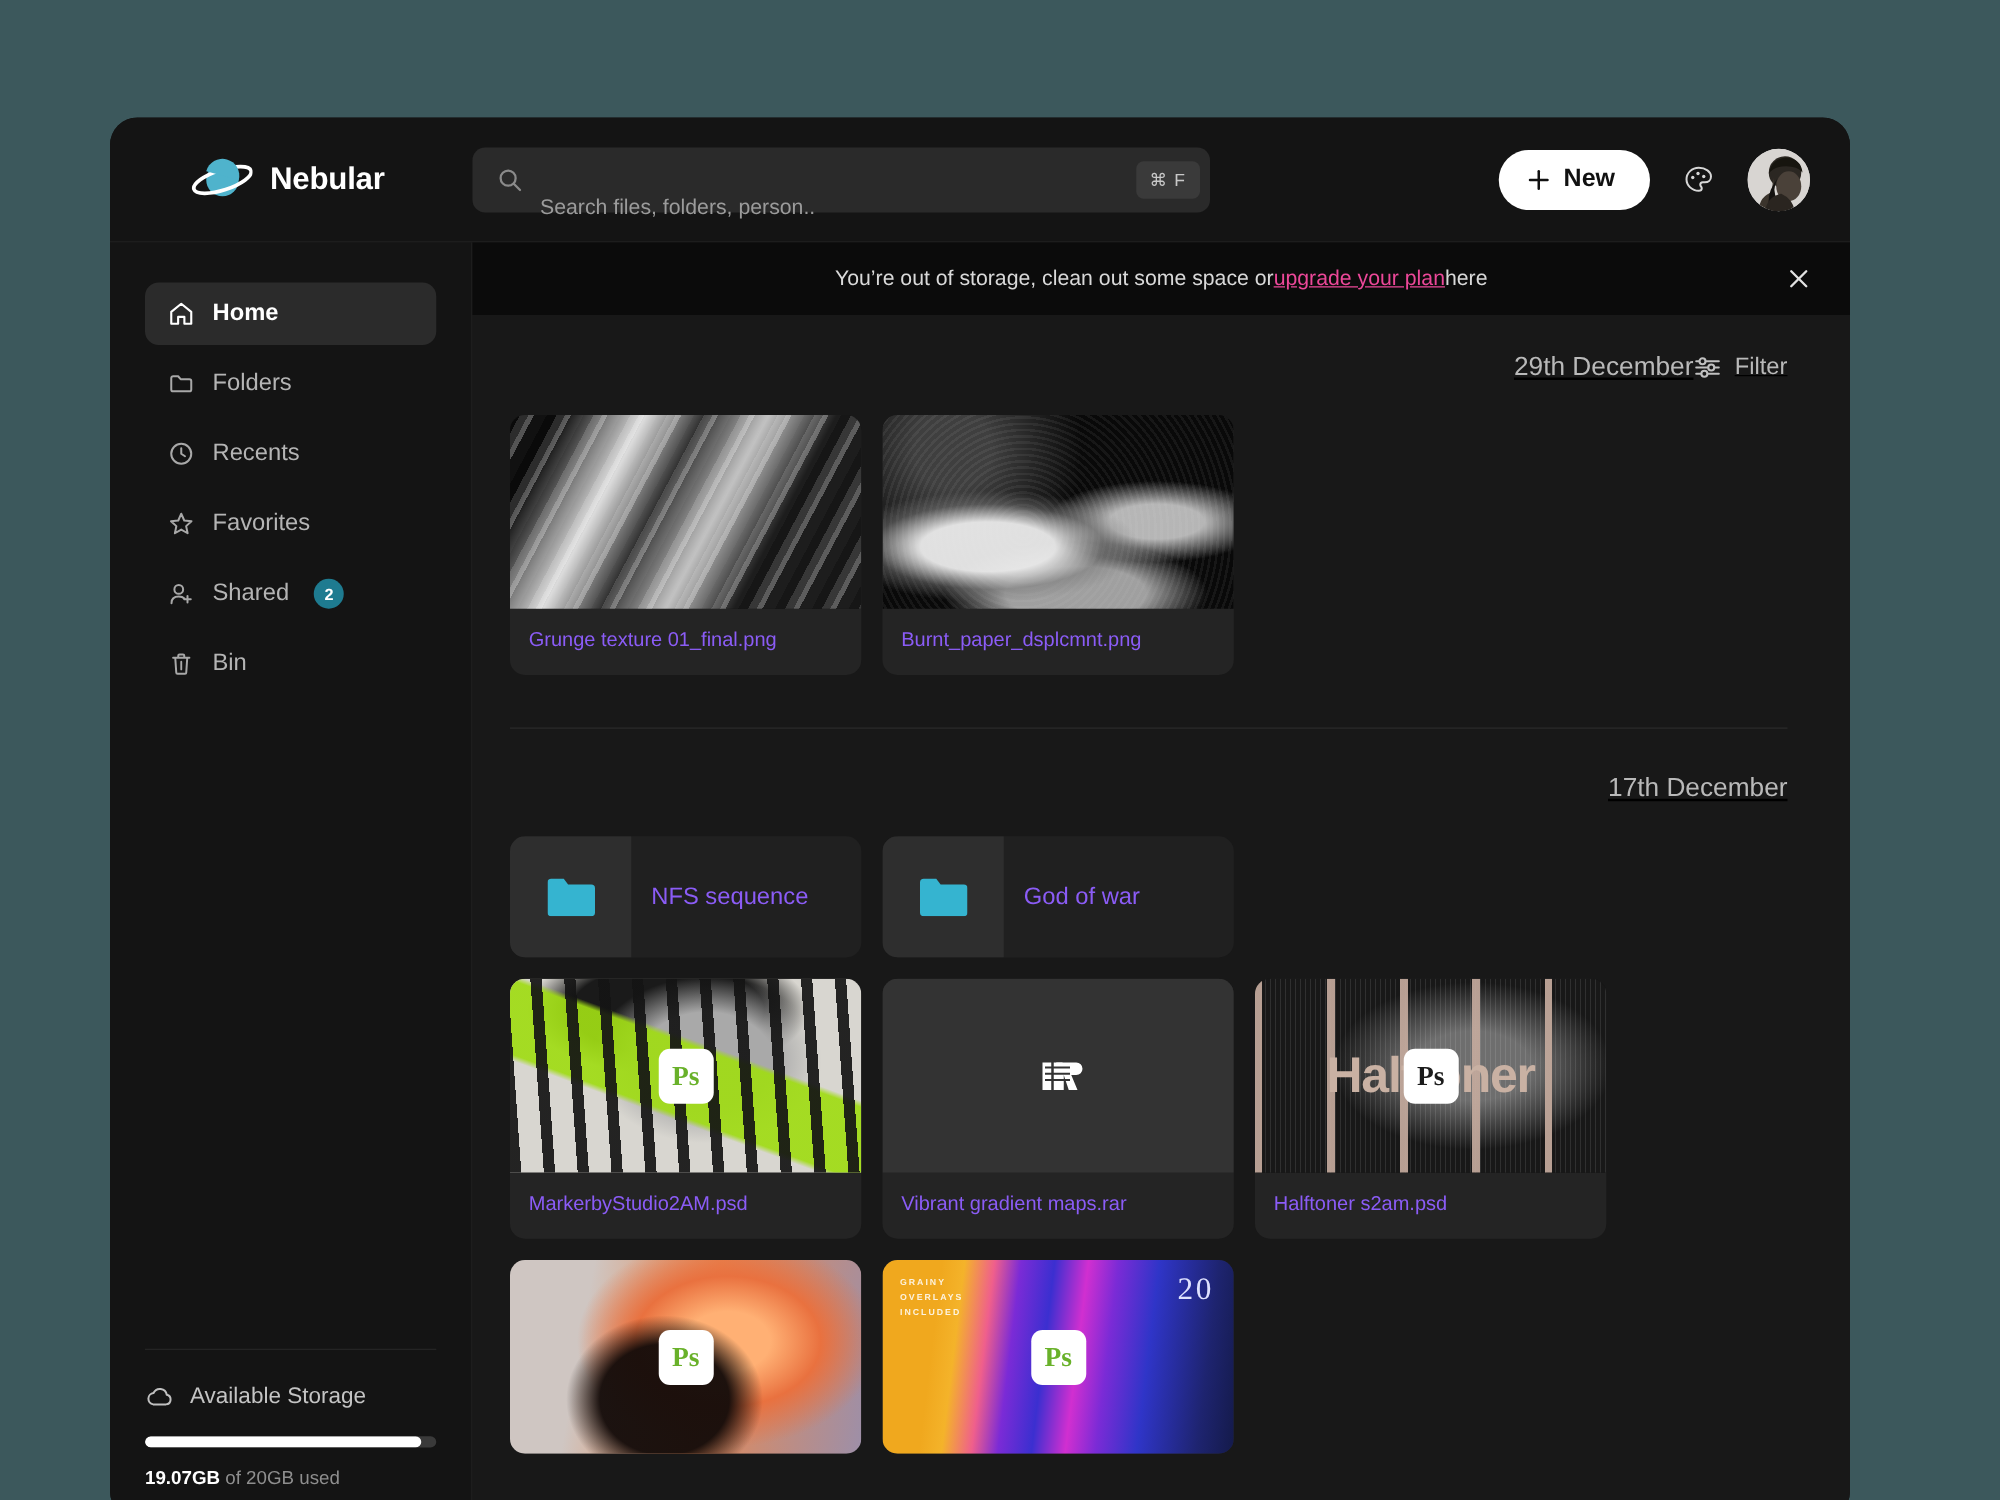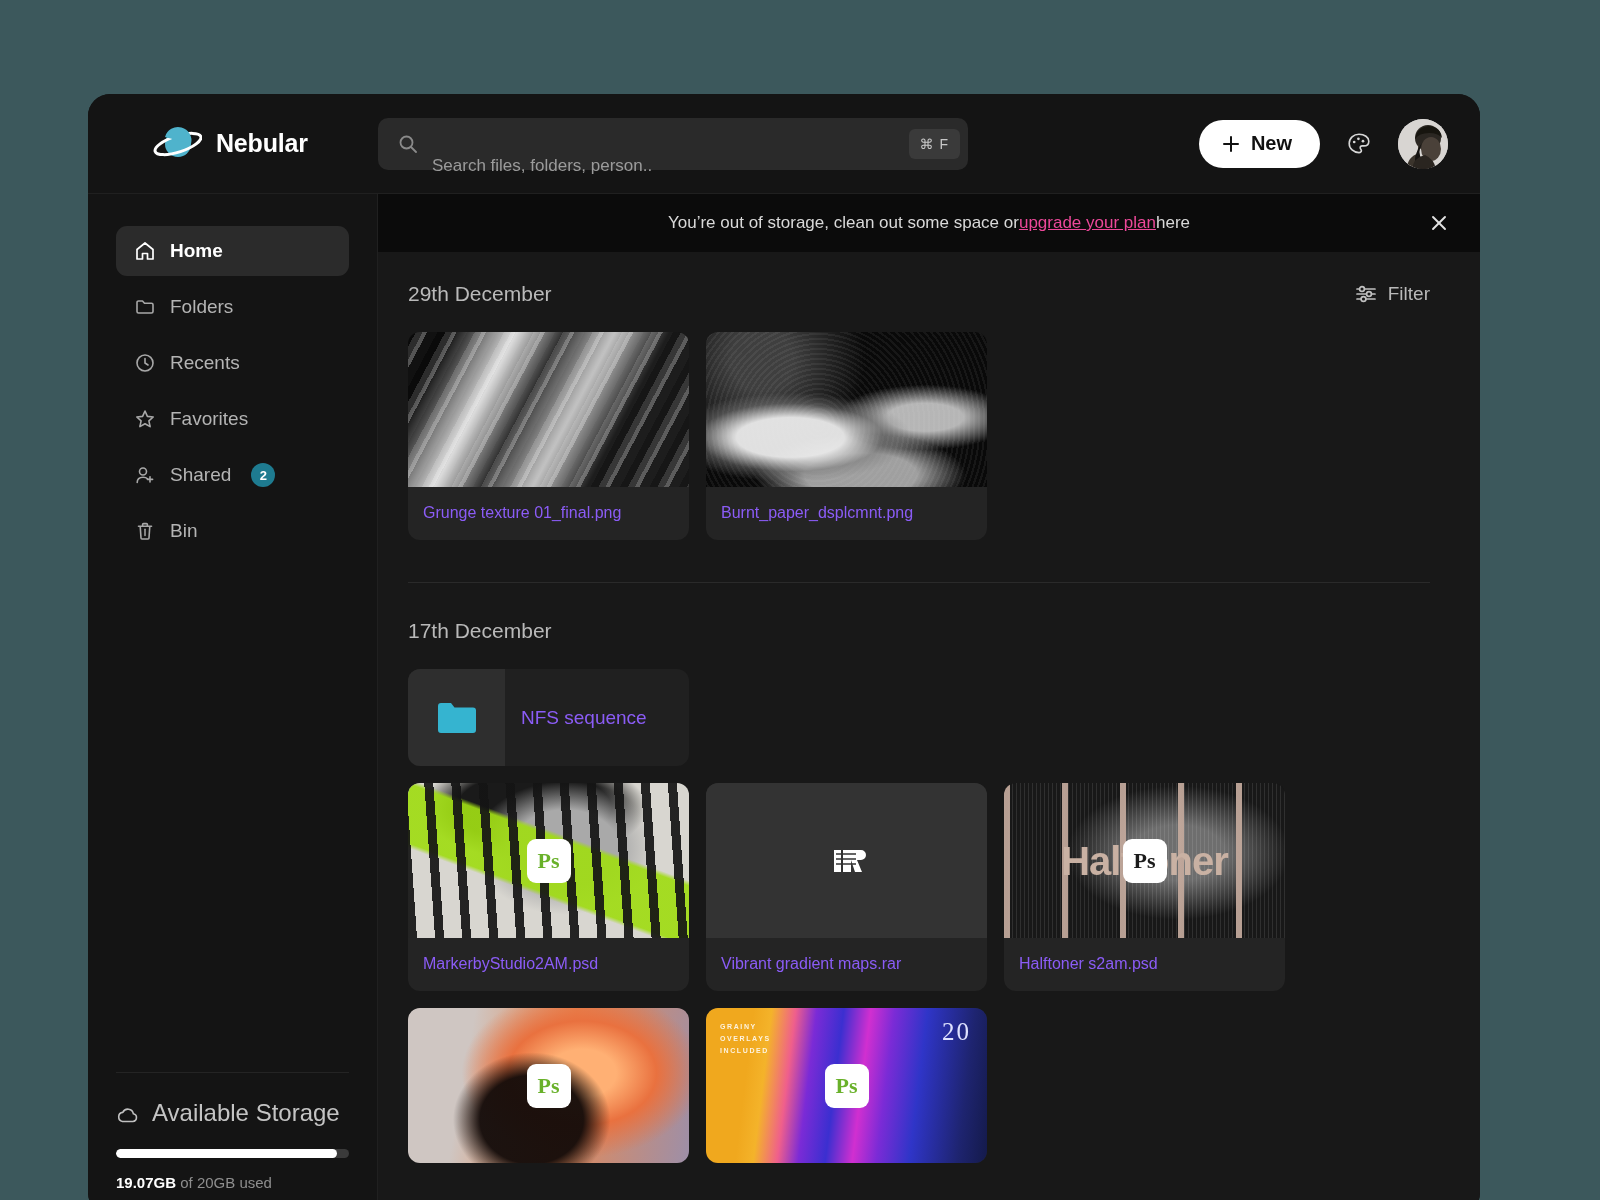--- a/index.html
+++ b/index.html
@@ -167,21 +167,21 @@
     margin-left: 6px;
   }
 
   .storage {
     margin-top: auto;
     border-top: 1px solid #242424;
     padding: 26px 0 24px 0;
   }
   .storage-head {
     display: flex; align-items: center; gap: 12px;
-    color: #c4c4c4; font-size: 24px; margin-bottom: 22px;
+    color: #c4c4c4; font-size: 18px; margin-bottom: 22px;
   }
   .cloud-icon { width: 24px; height: 20px; flex: 0 0 24px; }
   .progress-track {
     height: 9px; width: 100%;
     background: #3a3a3a; border-radius: 6px; overflow: hidden;
   }
   .progress-fill { height: 100%; background: #ffffff; border-radius: 6px; }
   .storage-text { margin-top: 16px; font-size: 15px; color: #8e8e8e; }
   .storage-text b { color: #ffffff; font-weight: bold; }
 
@@ -202,22 +202,23 @@
     width: 22px; height: 22px; cursor: pointer; background: none; border: none;
   }
 
   .content {
     flex: 1 1 auto;
     overflow: hidden;
     padding: 30px 50px 0 30px;
   }
 
   .section-head {
-    display: flex; align-items: center; justify-content: space-between;
+    display: flex; align-items: center; justify-content: flex-end;
     margin-bottom: 26px;
+    text-decoration: underline;
   }
   .section-title { color: #b9b9b9; font-size: 21px; }
   .filter-btn {
     display: flex; align-items: center; gap: 11px;
     background: none; border: none; cursor: pointer;
     color: #b9b9b9; font-size: 19px;
     font-family: "Liberation Sans", sans-serif;
   }
   .filter-icon { width: 22px; height: 20px; flex: 0 0 22px; }
 
@@ -546,20 +547,30 @@
           <div class="folder-card">
             <div class="folder-icon-box">
               <span class="folder-icon">
                 <svg viewBox="0 0 38 31" width="38" height="31">
                   <path d="M0 4 a3 3 0 0 1 3-3 H13 L16.5 5.5 H35 a3 3 0 0 1 3 3 V28 a3 3 0 0 1-3 3 H3 a3 3 0 0 1-3-3 Z" fill="#35b4d0"></path>
                 </svg>
               </span>
             </div>
             <div class="folder-name">NFS sequence</div>
           </div>
+          <div class="folder-card">
+            <div class="folder-icon-box">
+              <span class="folder-icon">
+                <svg viewBox="0 0 38 31" width="38" height="31">
+                  <path d="M0 4 a3 3 0 0 1 3-3 H13 L16.5 5.5 H35 a3 3 0 0 1 3 3 V28 a3 3 0 0 1-3 3 H3 a3 3 0 0 1-3-3 Z" fill="#35b4d0"></path>
+                </svg>
+              </span>
+            </div>
+            <div class="folder-name">God of war</div>
+          </div>
         </div>
 
         <div class="grid" style="margin-bottom:17px;">
           <div class="card">
             <div class="thumb tex-marker">
               <span class="ps-badge">Ps</span>
             </div>
             <div class="card-label">MarkerbyStudio2AM.psd</div>
           </div>
 

